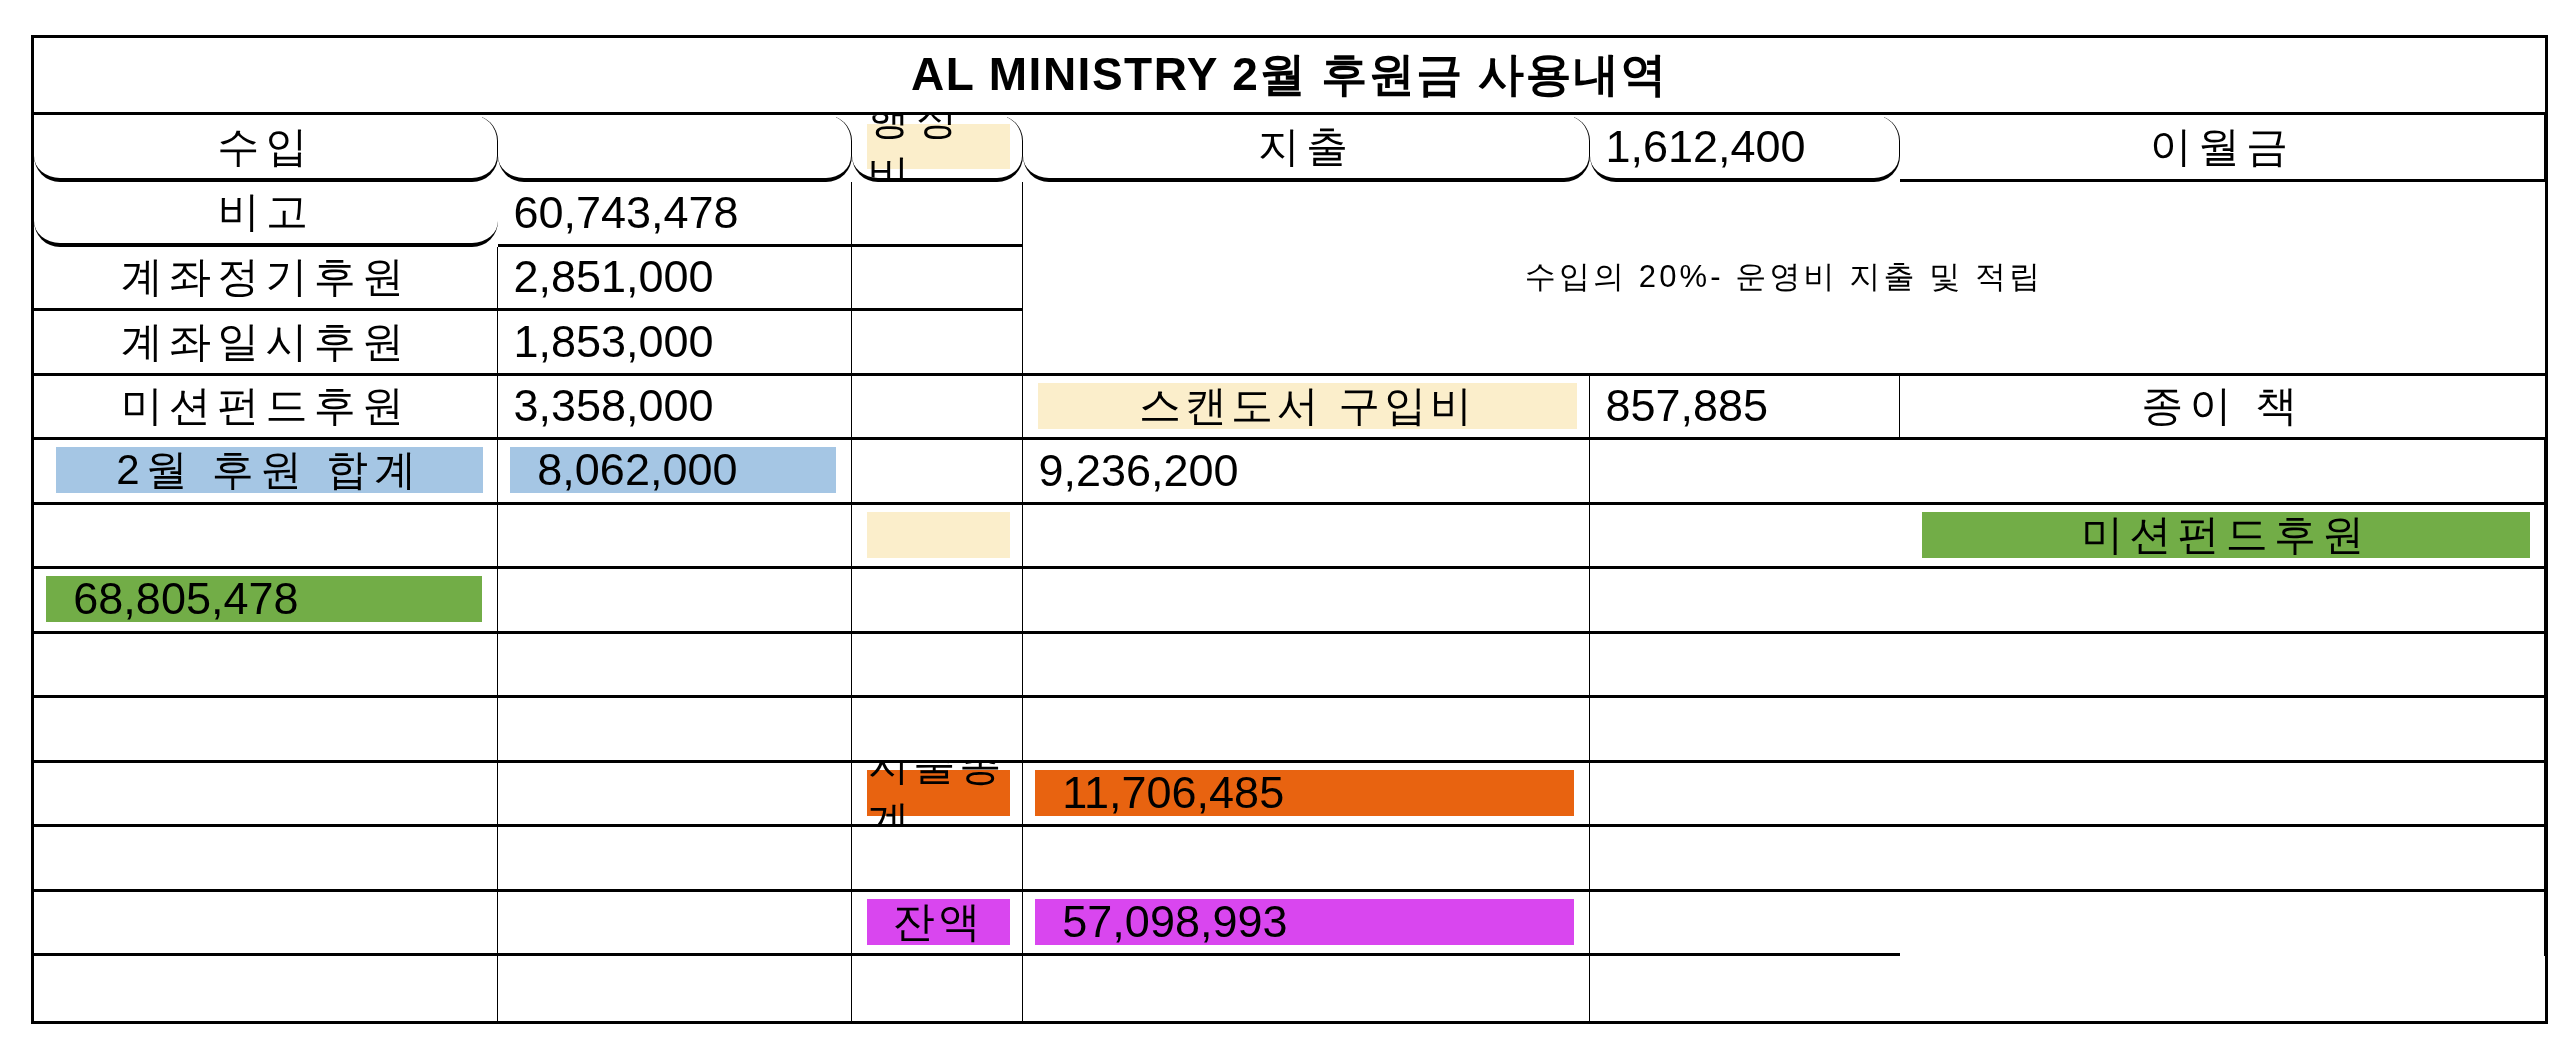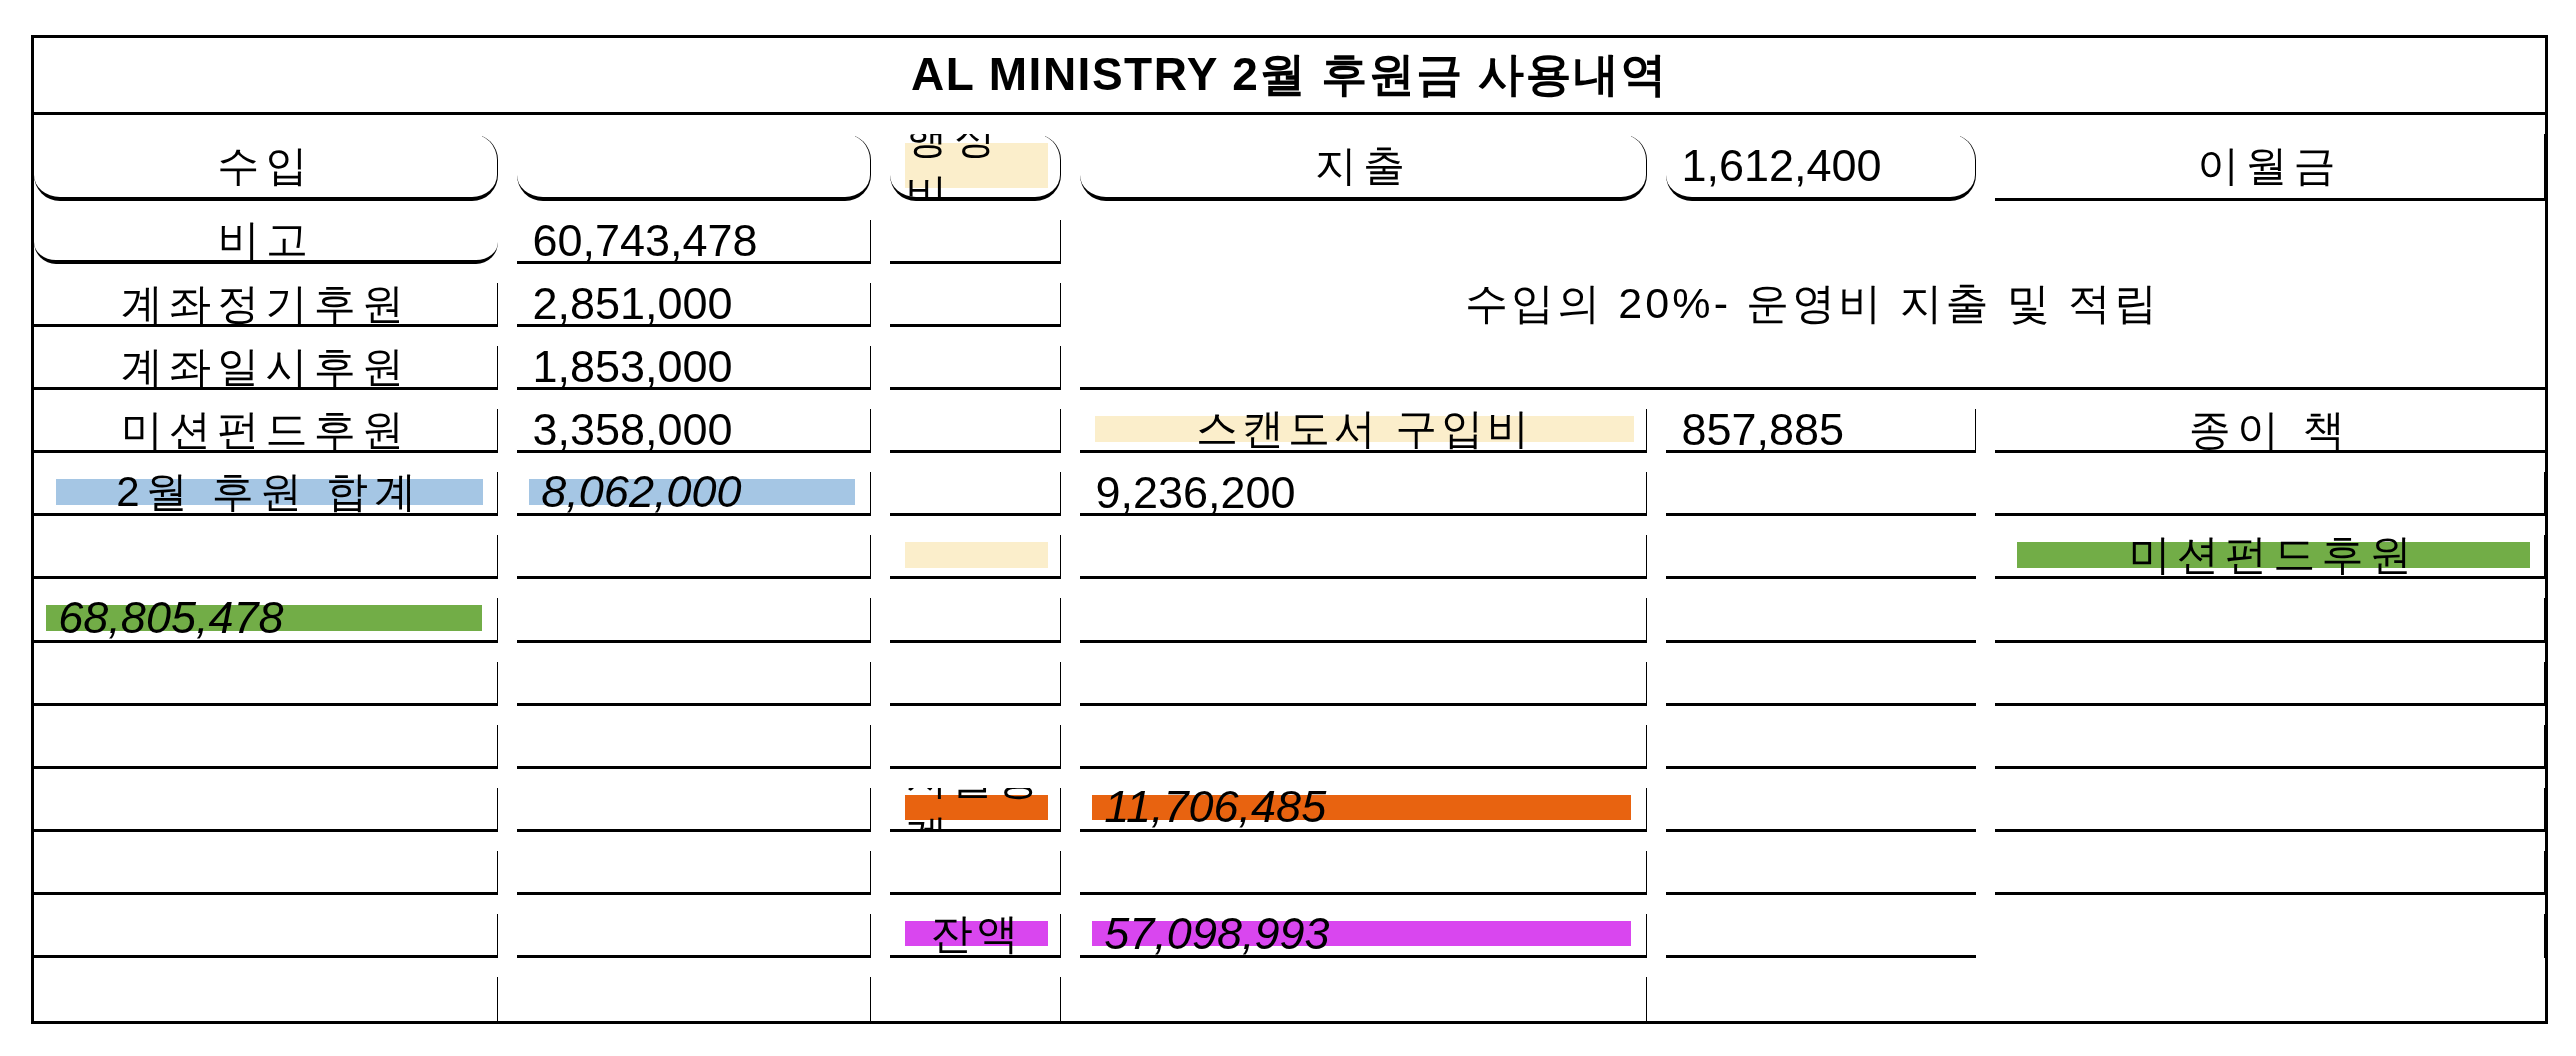--- a/index.html
+++ b/index.html
@@ -10,21 +10,20 @@
   }
   .sheet{
     position:absolute;left:31px;top:35px;
     width:2517px;height:989px;
     box-sizing:border-box;
     border:3.1px solid #000;
     display:grid;
     grid-template-columns:464px 354px 171px 567px 310px 1fr;
     grid-template-rows:77px 67px repeat(13,1fr);
     background:#fff;
-    gap:19px;
   }
   .c{
     box-sizing:border-box;
     display:flex;align-items:center;
     border-right:1.5px solid #000;
     border-bottom:3.1px solid #000;
     overflow:hidden;
     font-size:42px;
   }
   .nr{border-right:none;}
@@ -35,32 +34,32 @@
     font-weight:700;
     font-size:46px;
     letter-spacing:1.5px;
   }
   .hb{border-bottom:4.6px solid #000;border-radius:26px;} 
   .lbl{justify-content:center;letter-spacing:6.2px;}
   .num{font-size:45px;padding-left:15.4px;letter-spacing:0;}
   .note-cell{
     grid-row:3/6;grid-column:4/7;
     justify-content:center;
-    font-size:43px;letter-spacing:3.1px;
+    font-size:31px;letter-spacing:3.1px;
     border-right:none;
   }
   
   .bar{
     flex:1;align-self:stretch;
     display:flex;align-items:center;
     margin:7px 14px 8.5px 21.6px;
   }
   .bar.center{justify-content:center;font-size:42px;letter-spacing:6.2px;}
   .bar.d{margin:7px 12.3px 8.5px 15.4px;letter-spacing:3.9px;}
-  .bar.val{font-size:45px;letter-spacing:0;padding-left:12px;margin:7px 15.4px 8.5px 12.3px;justify-content:flex-start;font-style:italic;}
+  .bar.val{font-size:45px;letter-spacing:0;padding-left:27px;margin:7px 15.4px 8.5px 12.3px;justify-content:flex-start;}
   .bar.hdr{margin:9.2px 12.3px 9.2px 15.4px;}
   .y{background:#FBEECB;}
   .bl{background:#A5C6E4;}
   .gr{background:#72AD47;}
   .or{background:#E86310;}
   .pu{background:#d946ef;}
 </style>
 </head>
 <body>
 

